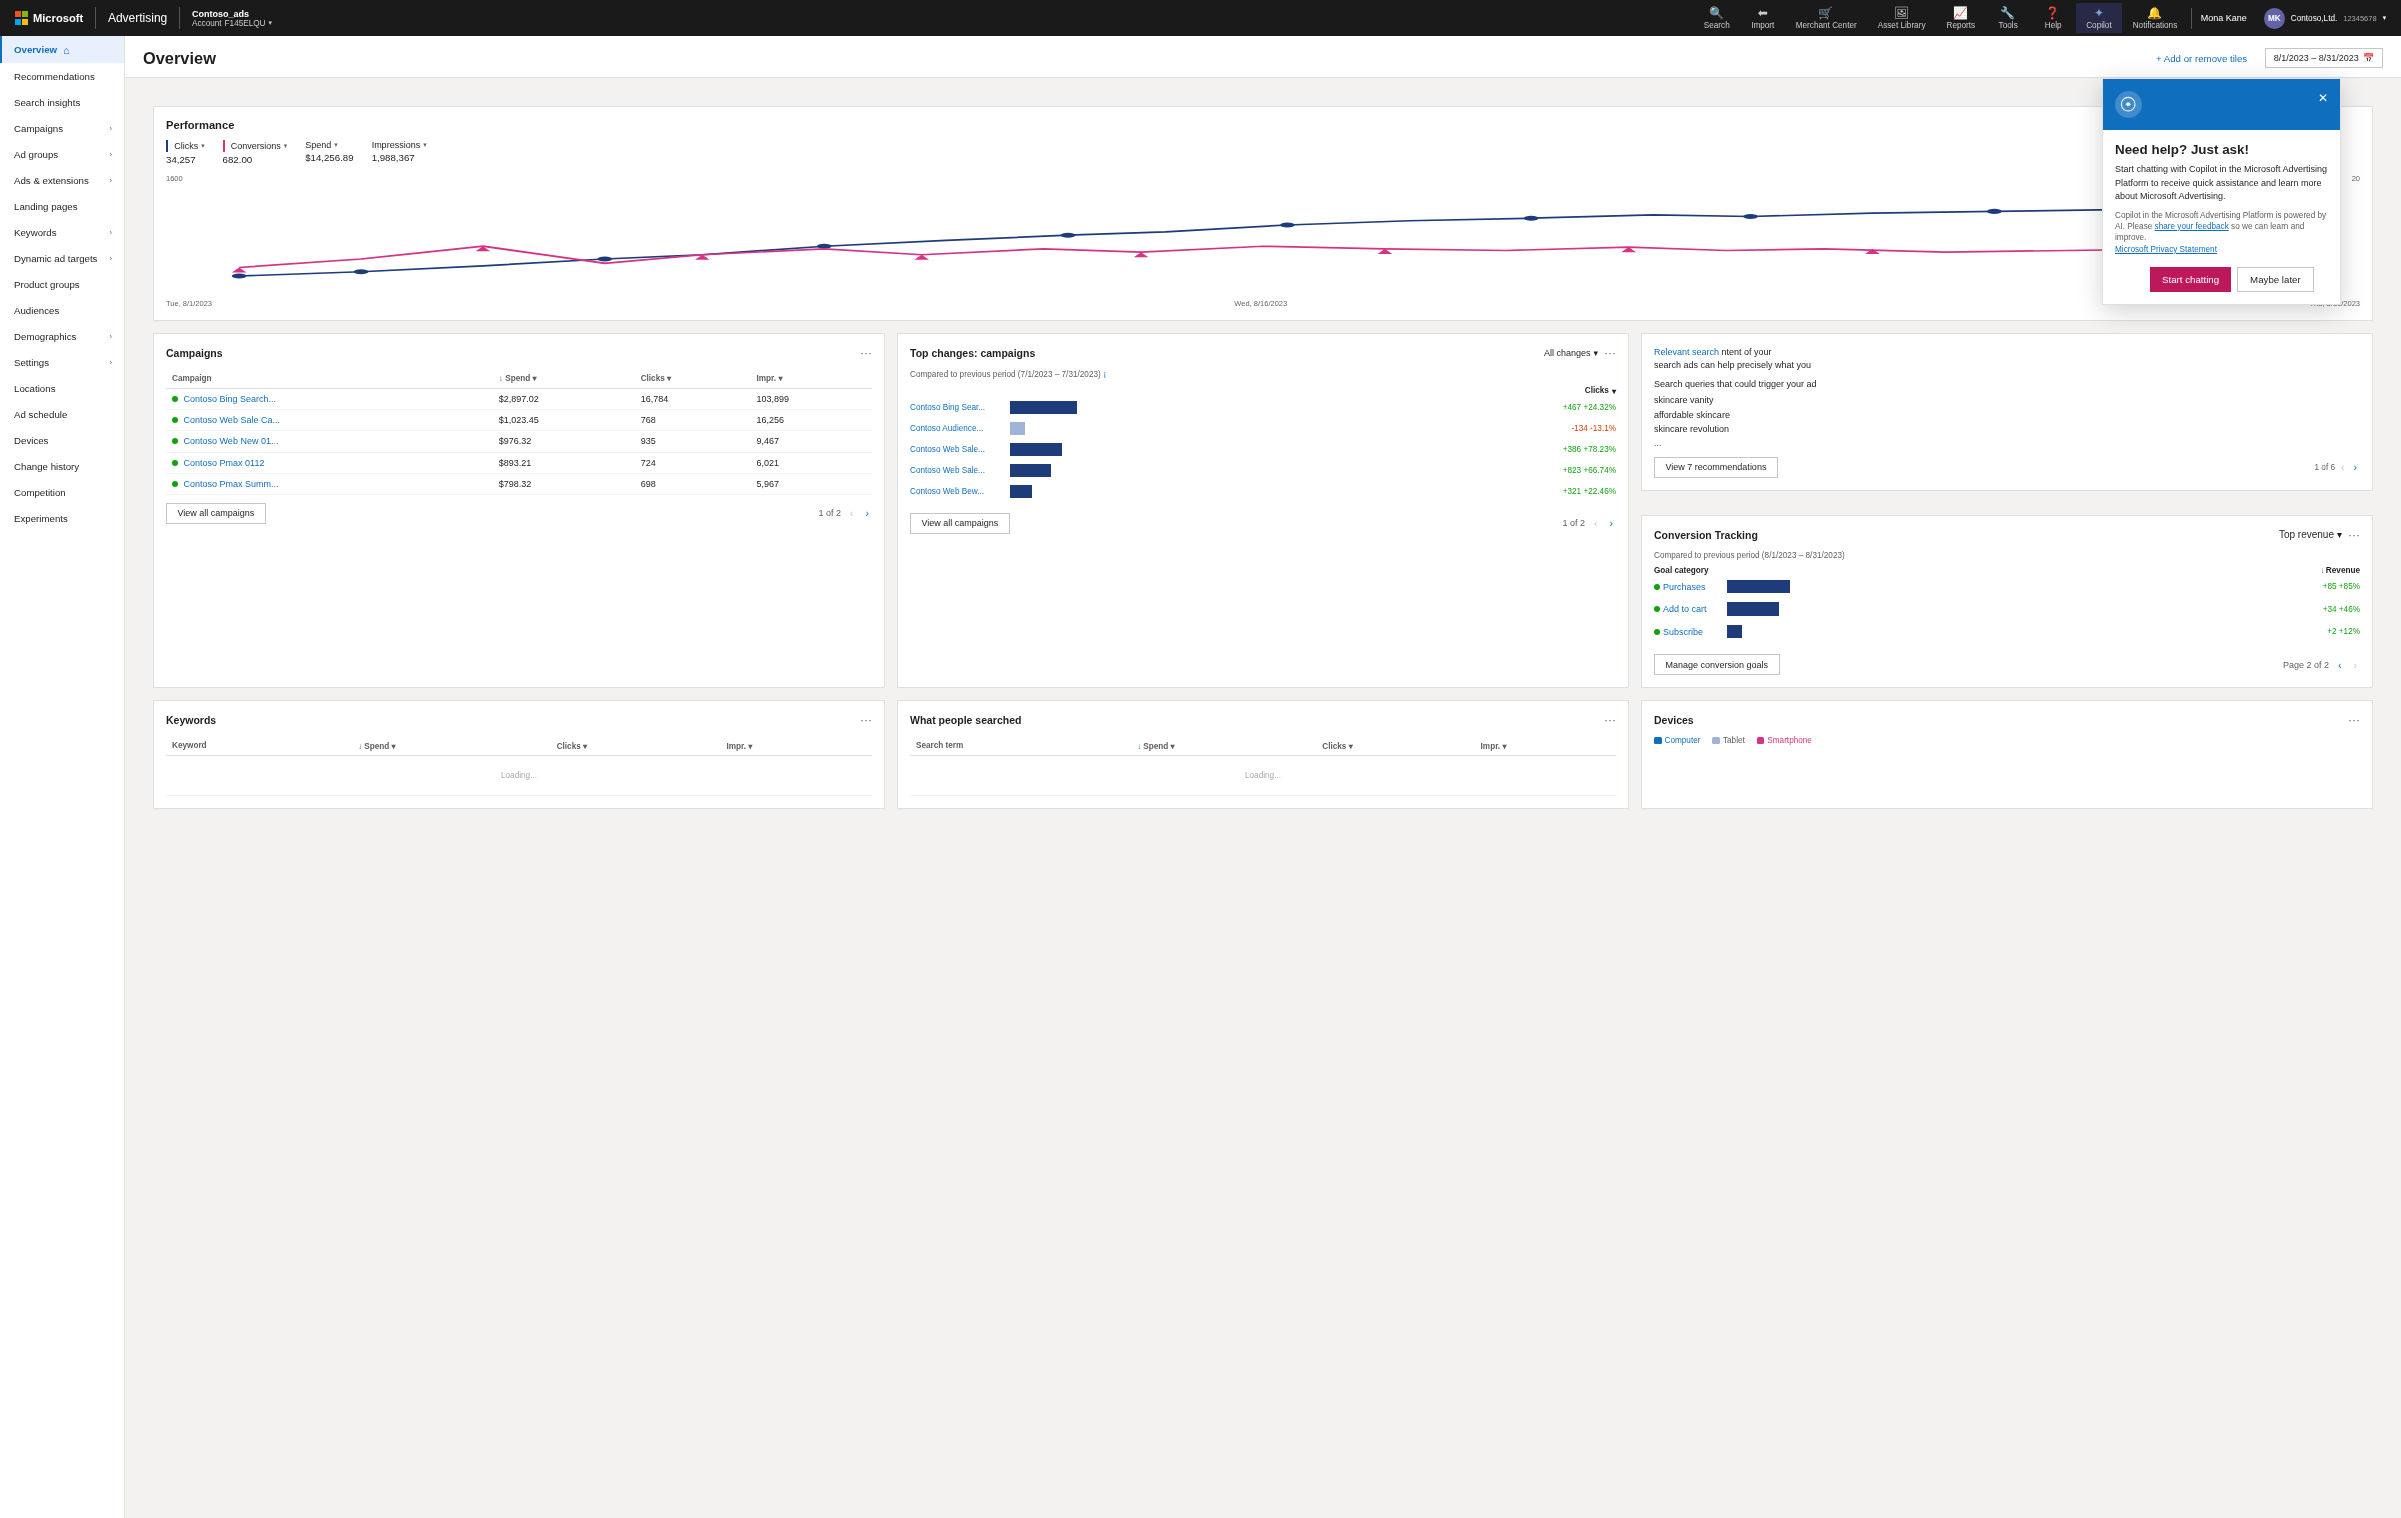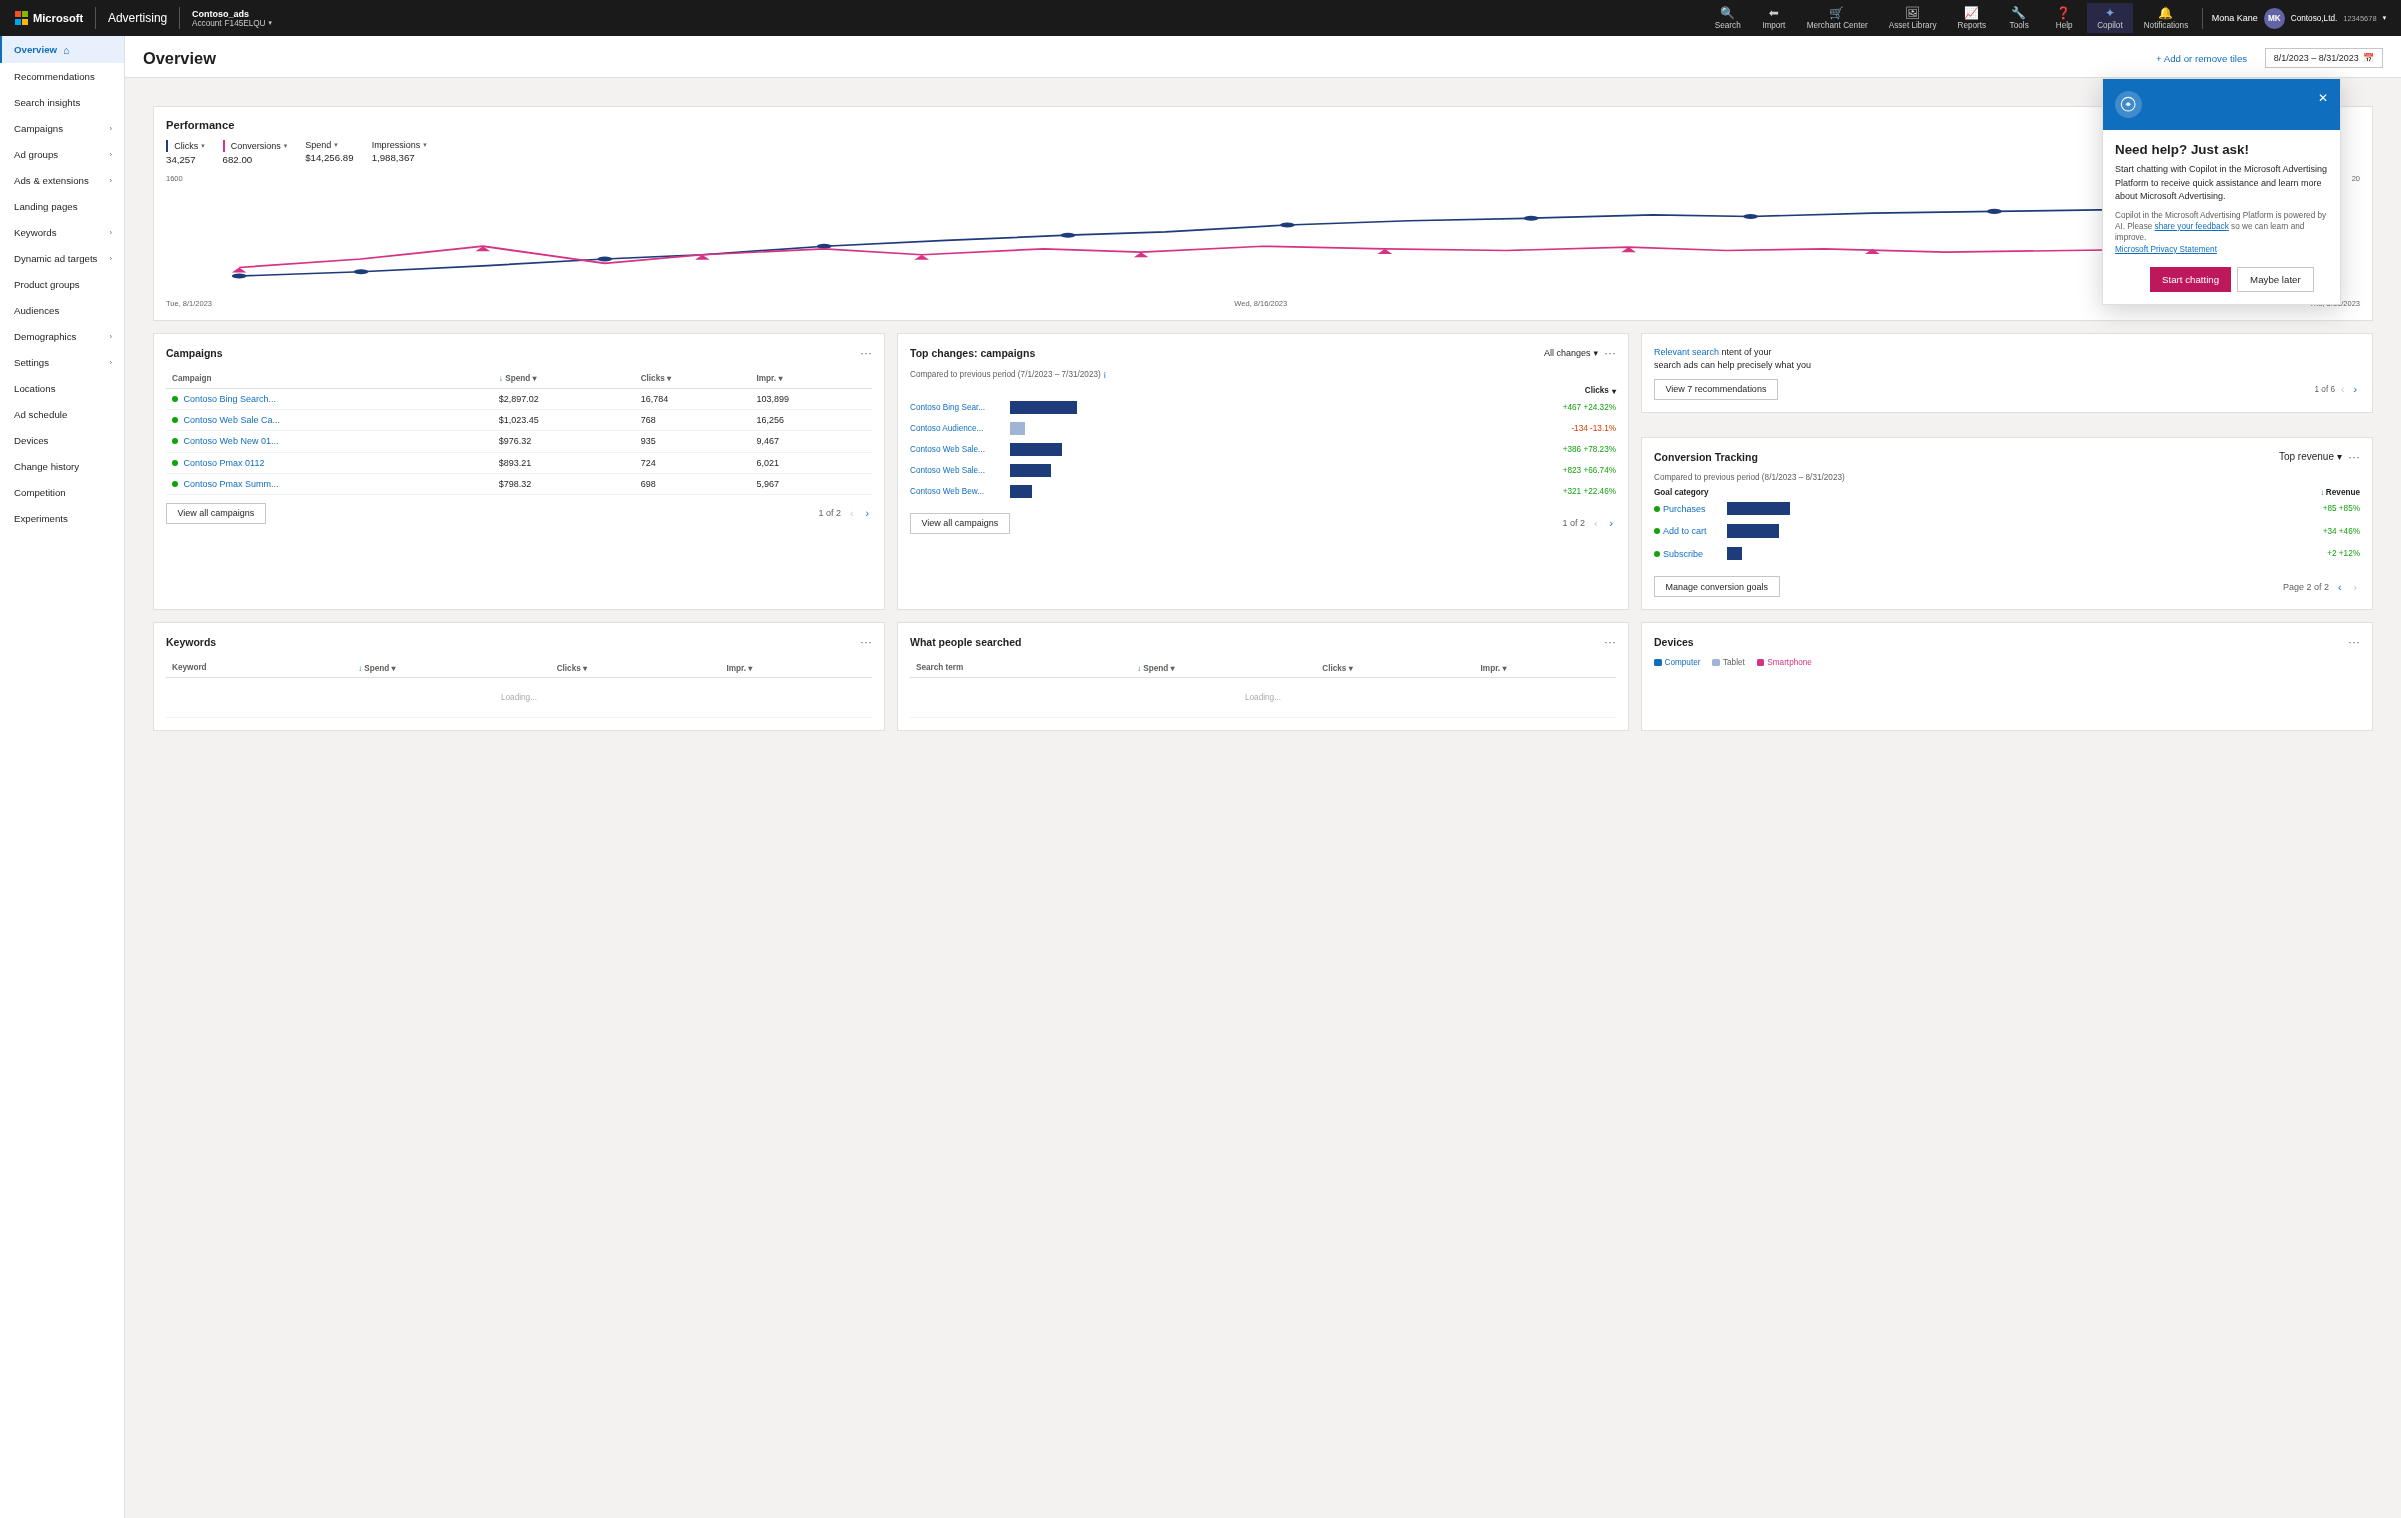--- a/index.html
+++ b/index.html
@@ -35,21 +35,21 @@
       padding: 3px 10.5px; color: #ccc; cursor: pointer; font-size: 8.2px; gap: 1.5px;
       min-width: 45px;
     }
     .nav-item .nav-icon { font-size: 12px; }
     .copilot-item { background: rgba(100,100,255,0.2); }
 
     .user-section {
       display: flex; align-items: center; gap: 6px; padding: 0 9px; color: #fff;
       font-size: 9px; border-left: 0.7px solid #555; margin-left: 3px;
     }
-    .avatar { width: 21px; height: 21px; border-radius: 50%; background: #6264a7; display: flex; align-items: center; justify-content: center; font-size: 8.2px; font-weight: 600; color: #fff; }
+    .avatar { width: 21px; height: 21px; border-radius: 50%; background: #6264a7; display: flex; align-items: center; justify-content: center; font-size: 8.2px; font-weight: 600; color: #fff; margin-left: 11px; }
 
     
     .app-body { display: flex; height: calc(100vh - 36px); overflow: hidden; }
 
     
     .sidebar {
       width: 125px; background: #fff; border-right: 0.7px solid #e1dfdd;
       overflow-y: auto; flex-shrink: 0; position: relative;
     }
     .sidebar-item {
@@ -596,20 +596,27 @@
         </div>
 
         <div style="display:flex;flex-direction:column;gap:12px;">
 
           <div class="rec-panel">
             <div style="font-size:9px;color:#201f1e;line-height:1.5;margin-bottom:6px;">
               <span style="color:#106ebe;">Relevant search</span>
               <span> ntent of your</span><br>
               <span>search ads can help precisely what you</span>
             </div>
+            <div class="rec-queries">
+              <div style="font-size:9px;font-weight:500;margin-bottom:4.5px;">Search queries that could trigger your ad</div>
+              <div class="rec-query">skincare vanity</div>
+              <div class="rec-query">affordable skincare</div>
+              <div class="rec-query">skincare revolution</div>
+              <div class="rec-query dots">...</div>
+            </div>
             <div style="display:flex;align-items:center;justify-content:space-between;margin-top:6px;">
               <button class="view-all-btn">View 7 recommendations</button>
               <div class="rec-pagination">
                 <span>1 of 6</span>
                 <button class="pag-btn" disabled="">‹</button>
                 <button class="pag-btn">›</button>
               </div>
             </div>
           </div>
 

